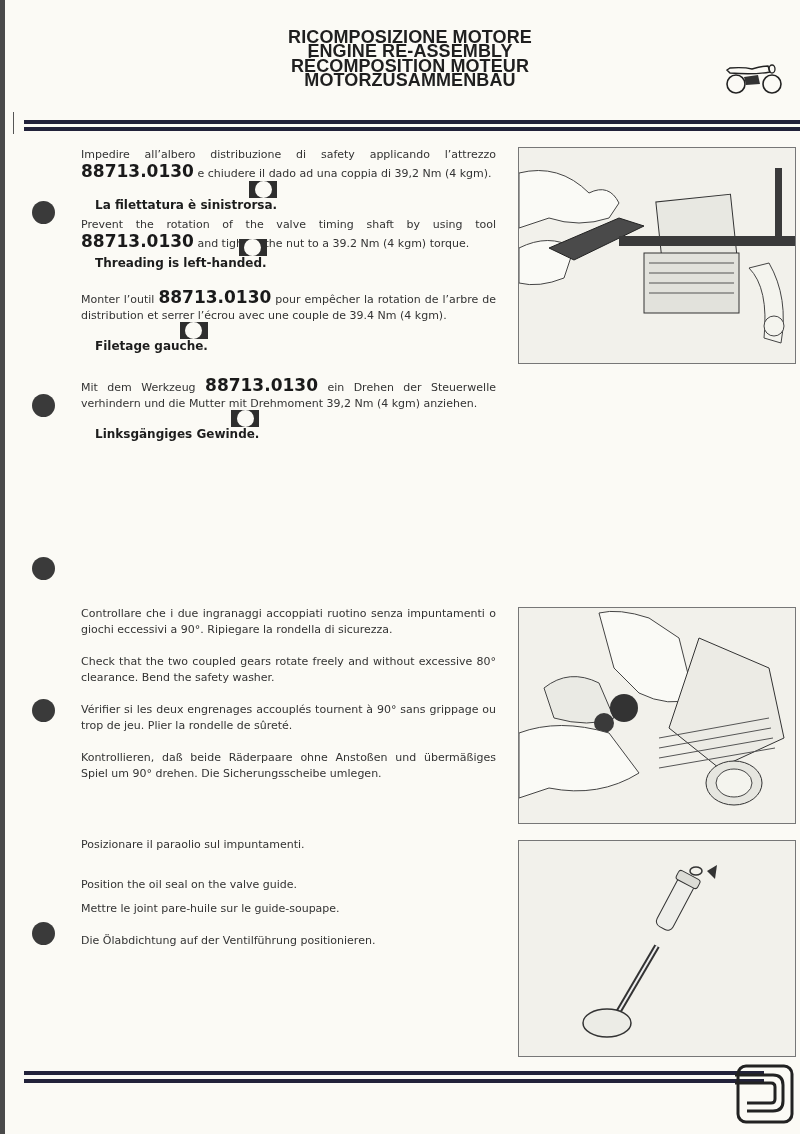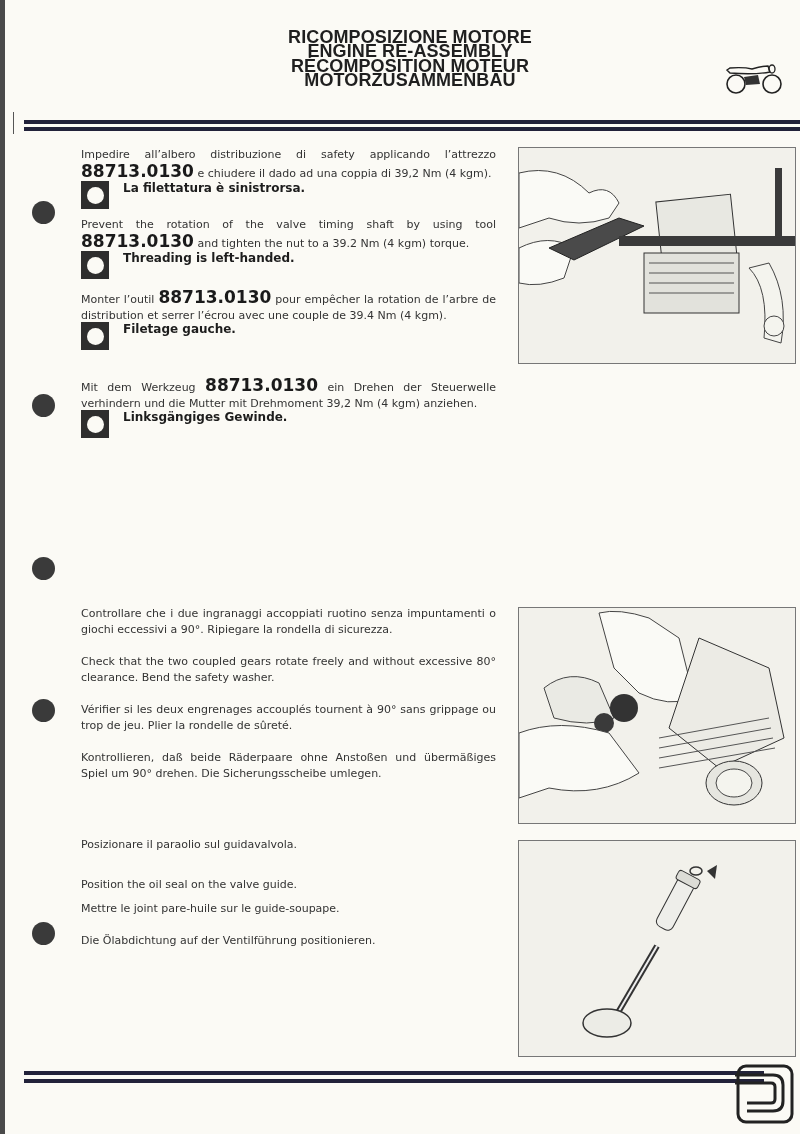--- a/index.html
+++ b/index.html
@@ -18,21 +18,21 @@
   .moto-icon { position: absolute; left: 724px; top: 60px; width: 60px; height: 36px; }
 
   .rule { position: absolute; left: 24px; width: 776px; height: 4px; background: #22223a; }
 
   .punch { position: absolute; left: 32px; width: 23px; height: 23px; border-radius: 50%; background: #3a3a3a; }
 
   .text-block { position: absolute; left: 81px; width: 415px; font-size: 11px; line-height: 16px; color: #333; text-align: justify; }
   .text-block p { margin: 0; }
   .text-block b { color: #1a1a1a; font-weight: bold; font-size: 17px; }
 
-  .note { position: absolute; left: 81px; height: 30px; display: flex; align-items: flex-start; }
+  .note { position: absolute; left: 81px; height: 30px; display: flex; align-items: flex-end; flex-direction: column; }
   .note-box { width: 28px; height: 28px; background: #2e2e2e; display: flex; align-items: center; justify-content: center; }
   .note-box span { width: 17px; height: 17px; border-radius: 50%; background: #fbfaf5; display: block; }
   .note-text { margin-left: 14px; font-weight: bold; font-size: 12px; color: #1d1d1d; }
 
   .figure { position: absolute; left: 518px; width: 276px; border: 1px solid #777; background: #f1f0ea; overflow: hidden; }
 
   .page-no { position: absolute; left: 697px; top: 1137px; font-family: "Liberation Sans", sans-serif; font-weight: bold; font-size: 12px; color: #222; }
   .logo { position: absolute; left: 735px; top: 1063px; width: 60px; height: 62px; }
 </style>
 </head>
@@ -71,21 +71,21 @@
 <div class="note" style="top:181px;">
   <div class="note-box">
       <span></span>
     </div>
   <div class="note-text">La filettatura è sinistrorsa.</div>
 </div>
 
 <div class="text-block" style="top:217px;">
   <p><span>Prevent the rotation of the valve timing shaft by using tool </span><b>88713.0130</b><span> and tighten the nut to a 39.2 Nm (4 kgm) torque.</span></p>
 </div>
-<div class="note" style="top:251px;">
+<div class="note" style="top:239px;">
   <div class="note-box">
       <span></span>
     </div>
   <div class="note-text">Threading is left-handed.</div>
 </div>
 
 <div class="text-block" style="top:289px;">
   <p><span>Monter l’outil </span><b>88713.0130</b><span> pour empêcher la rotation de l’arbre de distribution et serrer l’écrou avec une couple de 39.4 Nm (4 kgm).</span></p>
 </div>
 <div class="note" style="top:322px;">
@@ -143,21 +143,21 @@
     <circle cx="85" cy="115" r="10" fill="#3a3a3a"></circle>
     <path d="M0 125 Q40 110 90 125 L120 165 Q80 190 30 180 L0 190 Z" fill="#fafaf6" stroke="#444"></path>
     <path d="M180 30 L250 60 L265 130 L200 160 L150 120 Z" fill="#ecebe5" stroke="#333"></path>
     <path d="M140 130 L250 110 M140 140 L252 120 M140 150 L254 130 M140 160 L256 140" stroke="#555"></path>
     <ellipse cx="215" cy="175" rx="28" ry="22" fill="#e6e6e0" stroke="#333"></ellipse>
     <ellipse cx="215" cy="175" rx="18" ry="14" fill="#f4f4ee" stroke="#444"></ellipse>
   </svg>
 </div>
 
 <div class="text-block" style="top:837px;">
-  <p>Posizionare il paraolio sul guidavalvola.</p>
+  <p>Posizionare il paraolio sul impuntamenti.</p>
 </div>
 <div class="text-block" style="top:869px;margin-top:8px;">
   <p>Position the oil seal on the valve guide.</p>
 </div>
 <div class="text-block" style="top:901px;">
   <p>Mettre le joint pare-huile sur le guide-soupape.</p>
 </div>
 <div class="text-block" style="top:933px;">
   <p>Die Ölabdichtung auf der Ventilführung positionieren.</p>
 </div>

